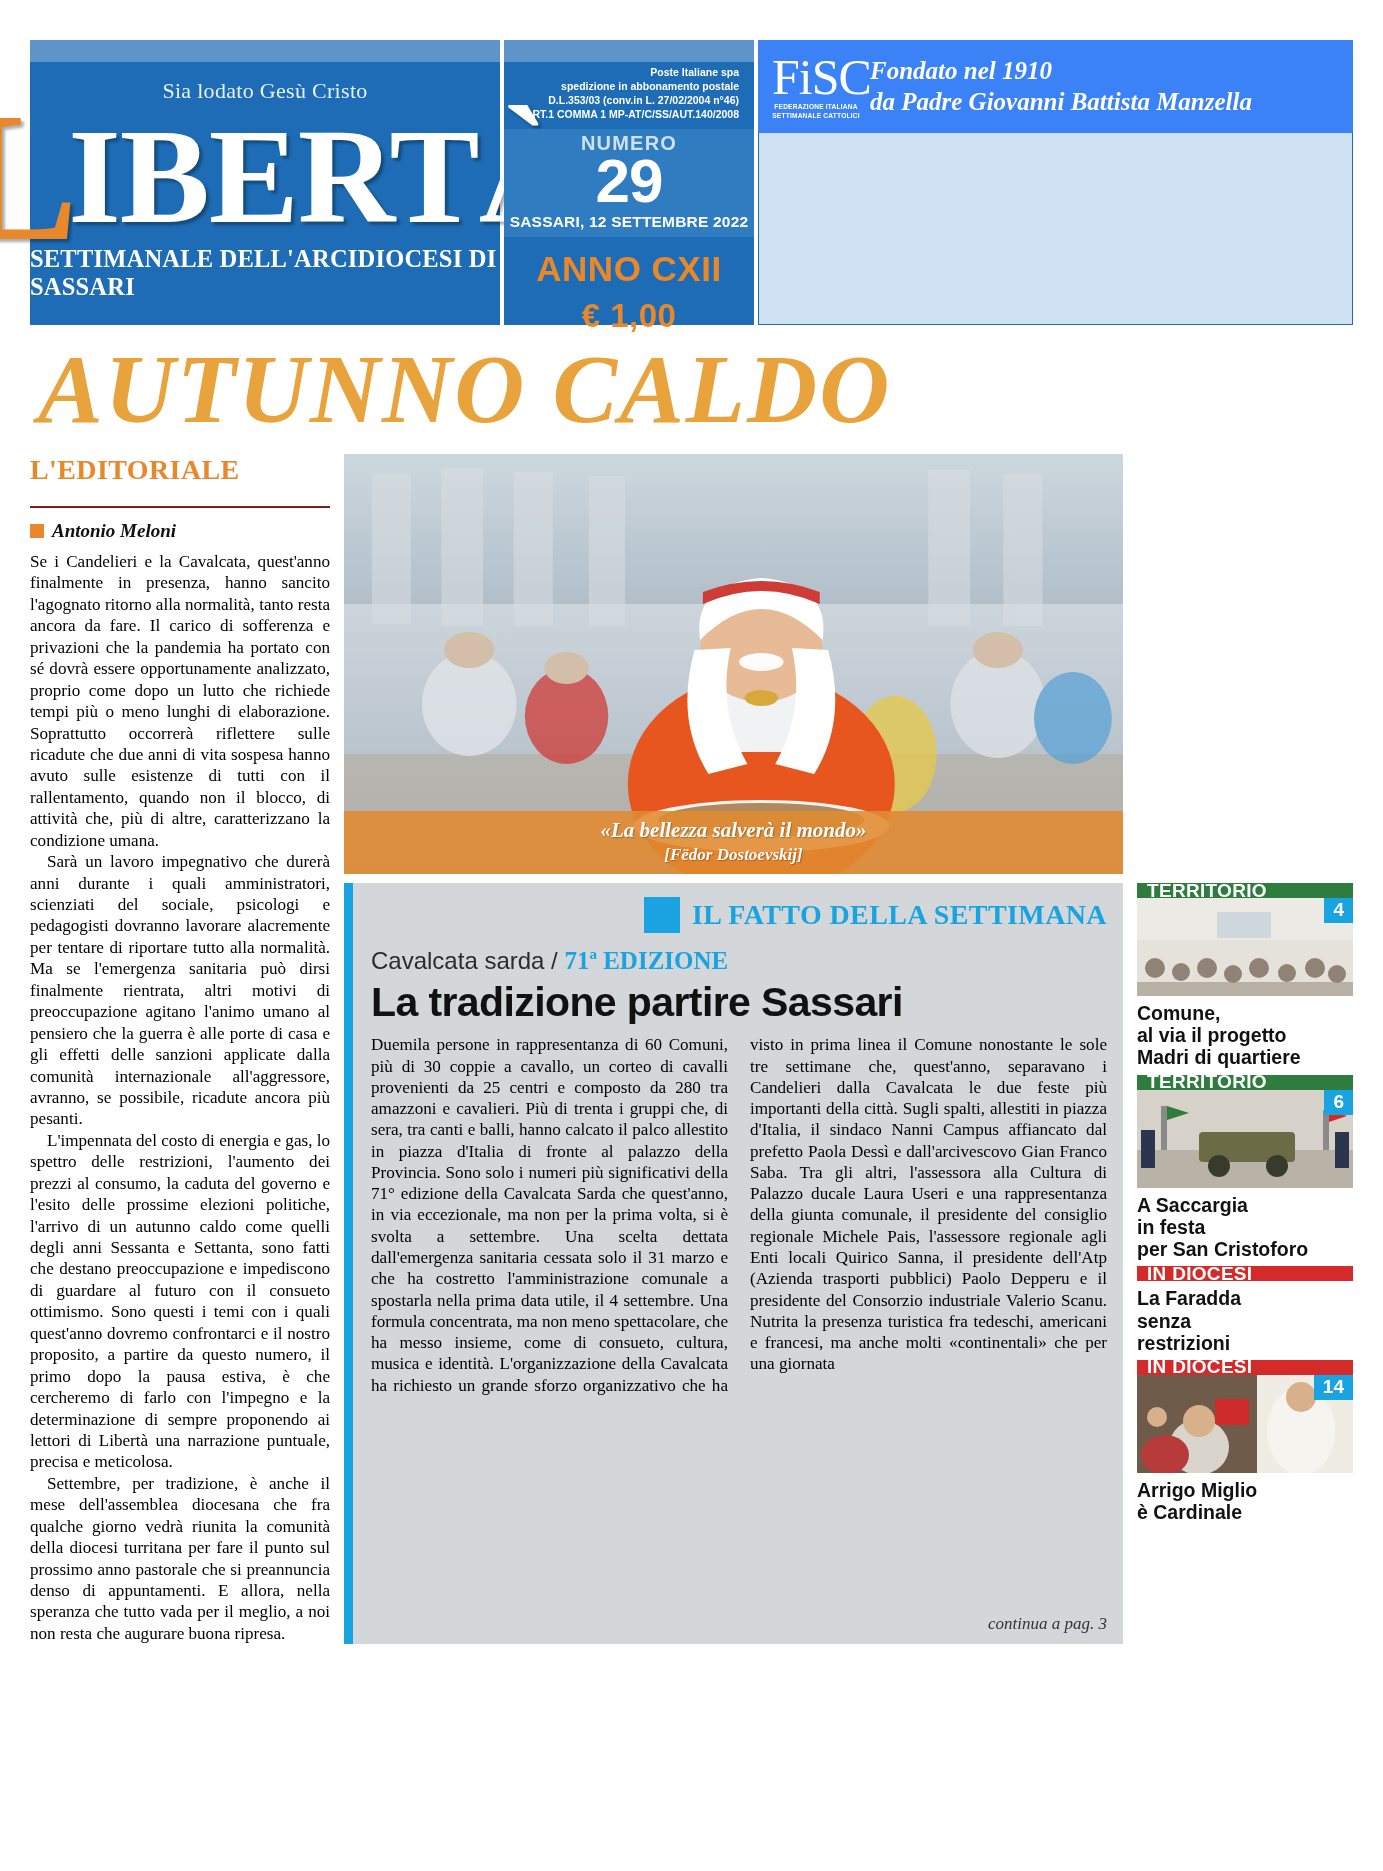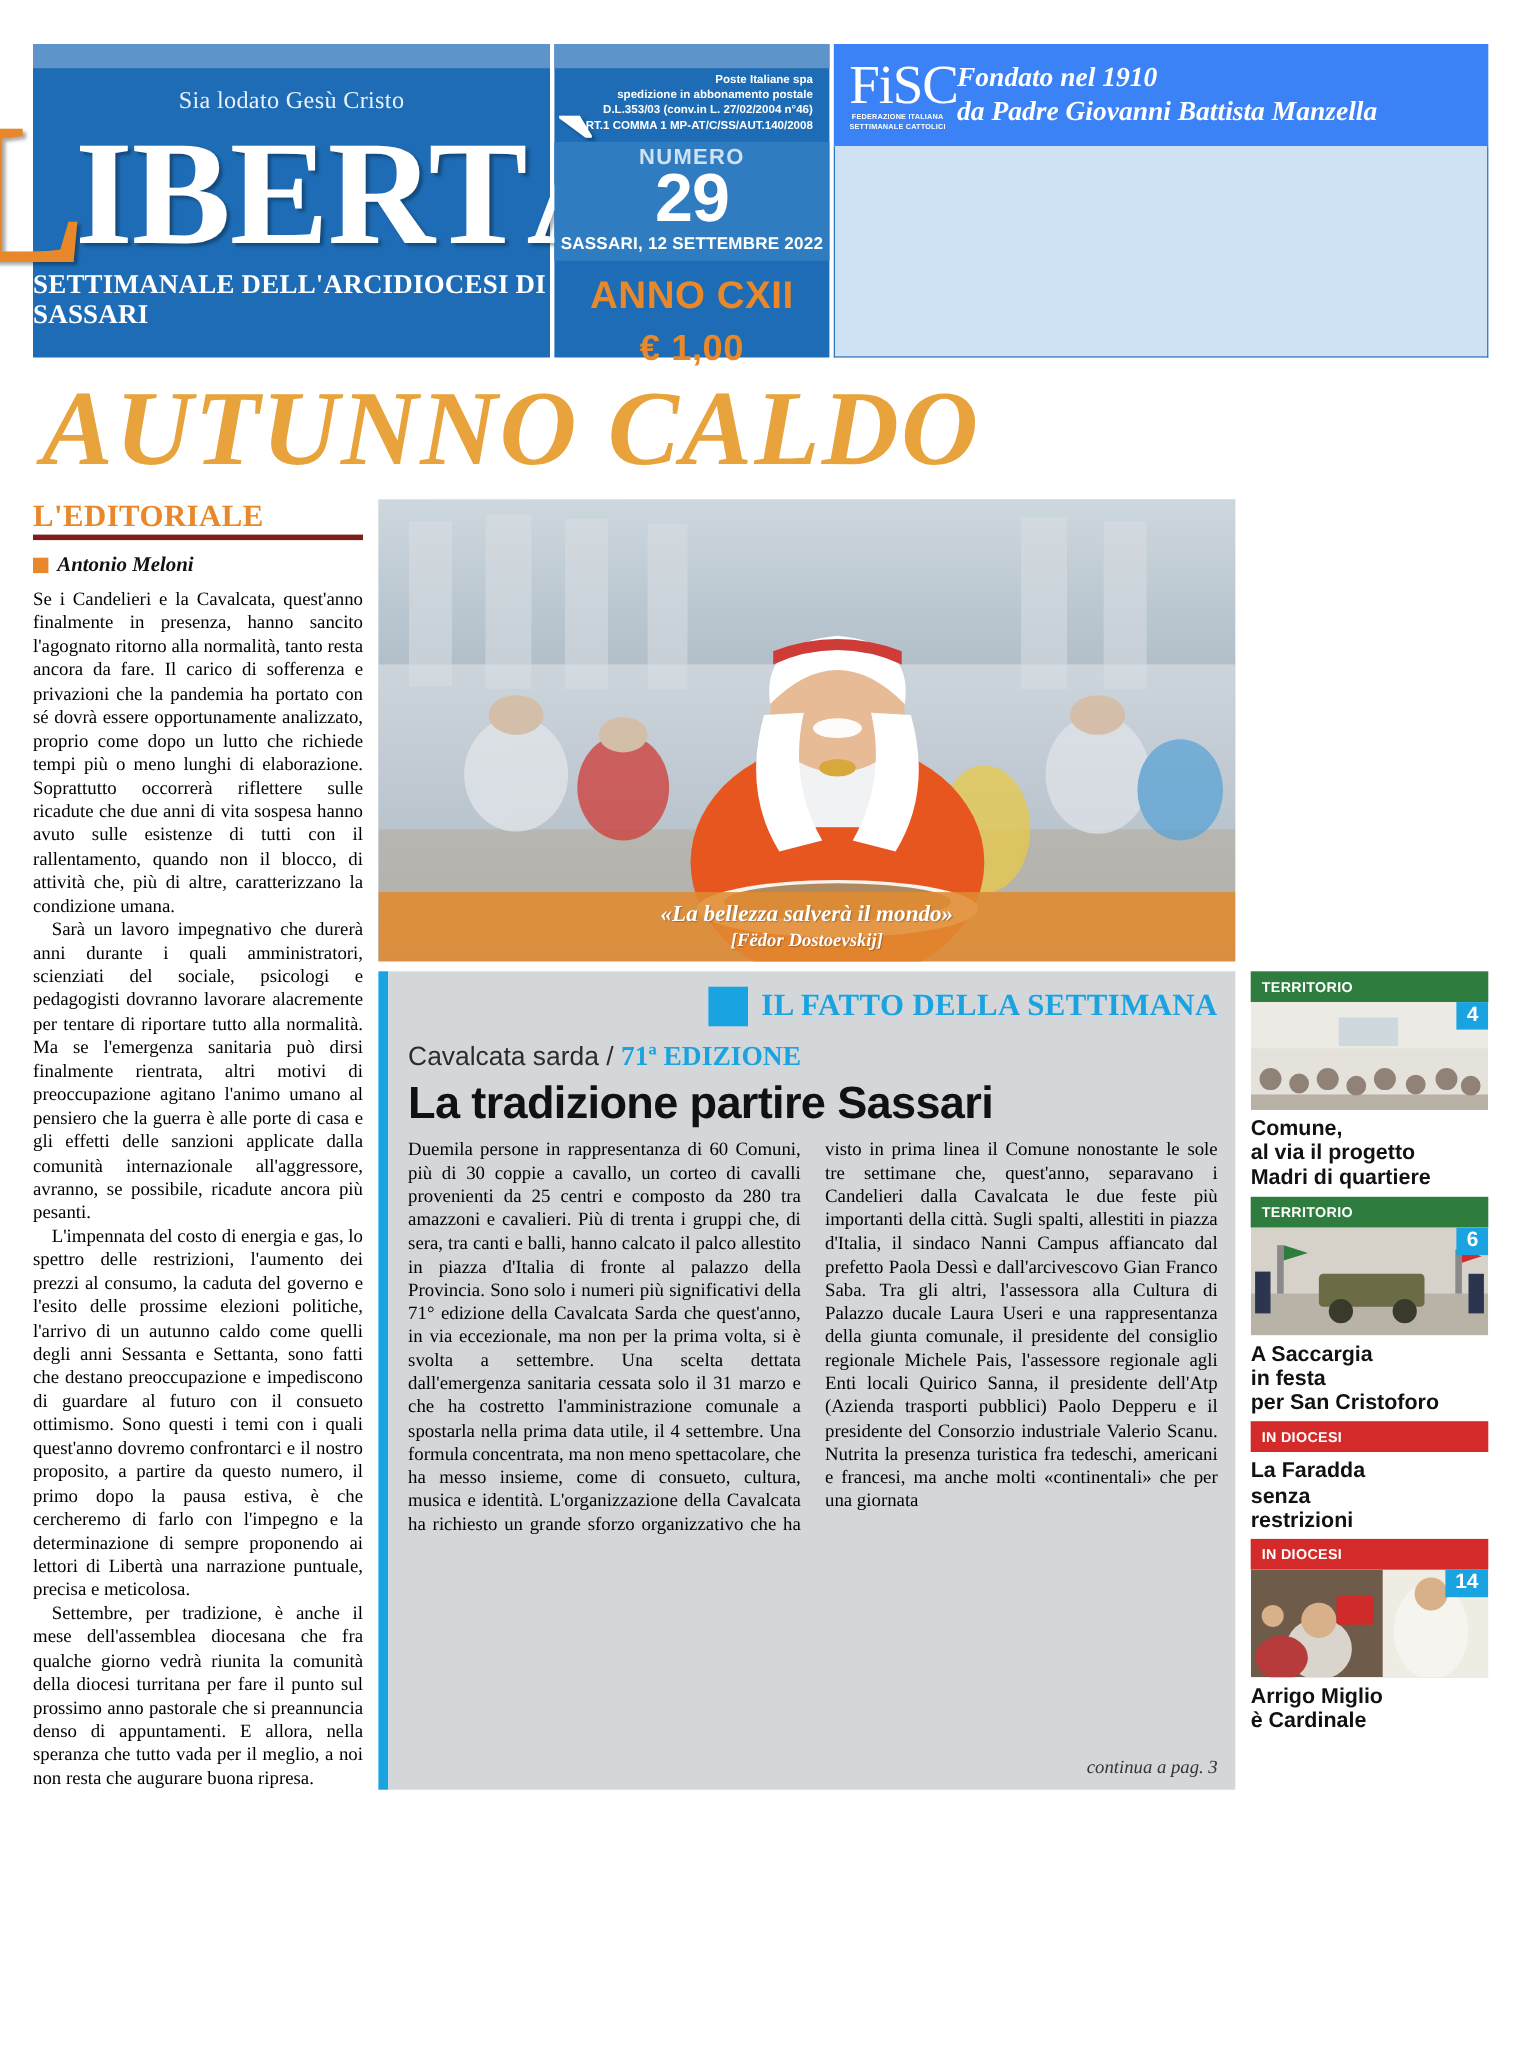--- a/index.html
+++ b/index.html
@@ -109,22 +109,22 @@
     margin-top:16px; margin-left:8px;
   }
 
   
   .content { display:flex; margin-top:16px; gap:14px; }
 
   
   .edit-col { width:300px; flex-shrink:0; }
   .edit-head {
     color:#e8882a; font-family:"Liberation Serif", serif; font-weight:700;
-    font-size:28px; letter-spacing:.4px; border-bottom:5px solid #7f1d1d;
-    padding-bottom:0;
+    font-size:28px; letter-spacing:.4px; border-bottom:2px solid #7f1d1d;
+    padding-bottom:20px;
   }
   .byline { display:flex; align-items:center; gap:8px; margin-top:12px; }
   .byline-sq { width:14px; height:14px; background:#e8882a; }
   .byline-name {
     font-family:"Liberation Serif", serif; font-style:italic; font-weight:700;
     font-size:19px; color:#111;
   }
   .edit-body {
     margin-top:9px; font-family:"Liberation Serif", serif; font-size:17.1px;
     line-height:1.255; text-align:justify; color:#000; hyphens:auto;
@@ -177,23 +177,23 @@
   .continua {
     text-align:right; font-family:"Liberation Serif", serif; font-style:italic;
     font-size:17px; color:#333; padding-top:6px;
   }
 
   
   .side-col { width:216px; flex-shrink:0; display:flex; flex-direction:column; }
   .side-spacer { height:429px; }
   .side-item { margin-bottom:6px; }
   .side-band {
-    height:28px; display:flex; align-items:center; padding-left:10px;
+    height:15px; display:flex; align-items:center; padding-left:10px;
     color:#ffffff; font-family:"Liberation Sans", sans-serif; font-weight:700;
-    font-size:13px; letter-spacing:.3px;
+    font-size:19px; letter-spacing:.3px;
   }
   .band-green { background:#2e7d3e; }
   .band-red { background:#d42a2a; }
   .side-photo { position:relative; width:100%; height:98px; overflow:hidden; }
   .side-photo svg { display:block; width:100%; height:100%; }
   .pagebadge {
     position:absolute; top:0; right:0; background:#19a3e0; color:#fff;
     font-family:"Liberation Sans", sans-serif; font-weight:700; font-size:19px;
     padding:1px 9px 2px 9px;
   }

